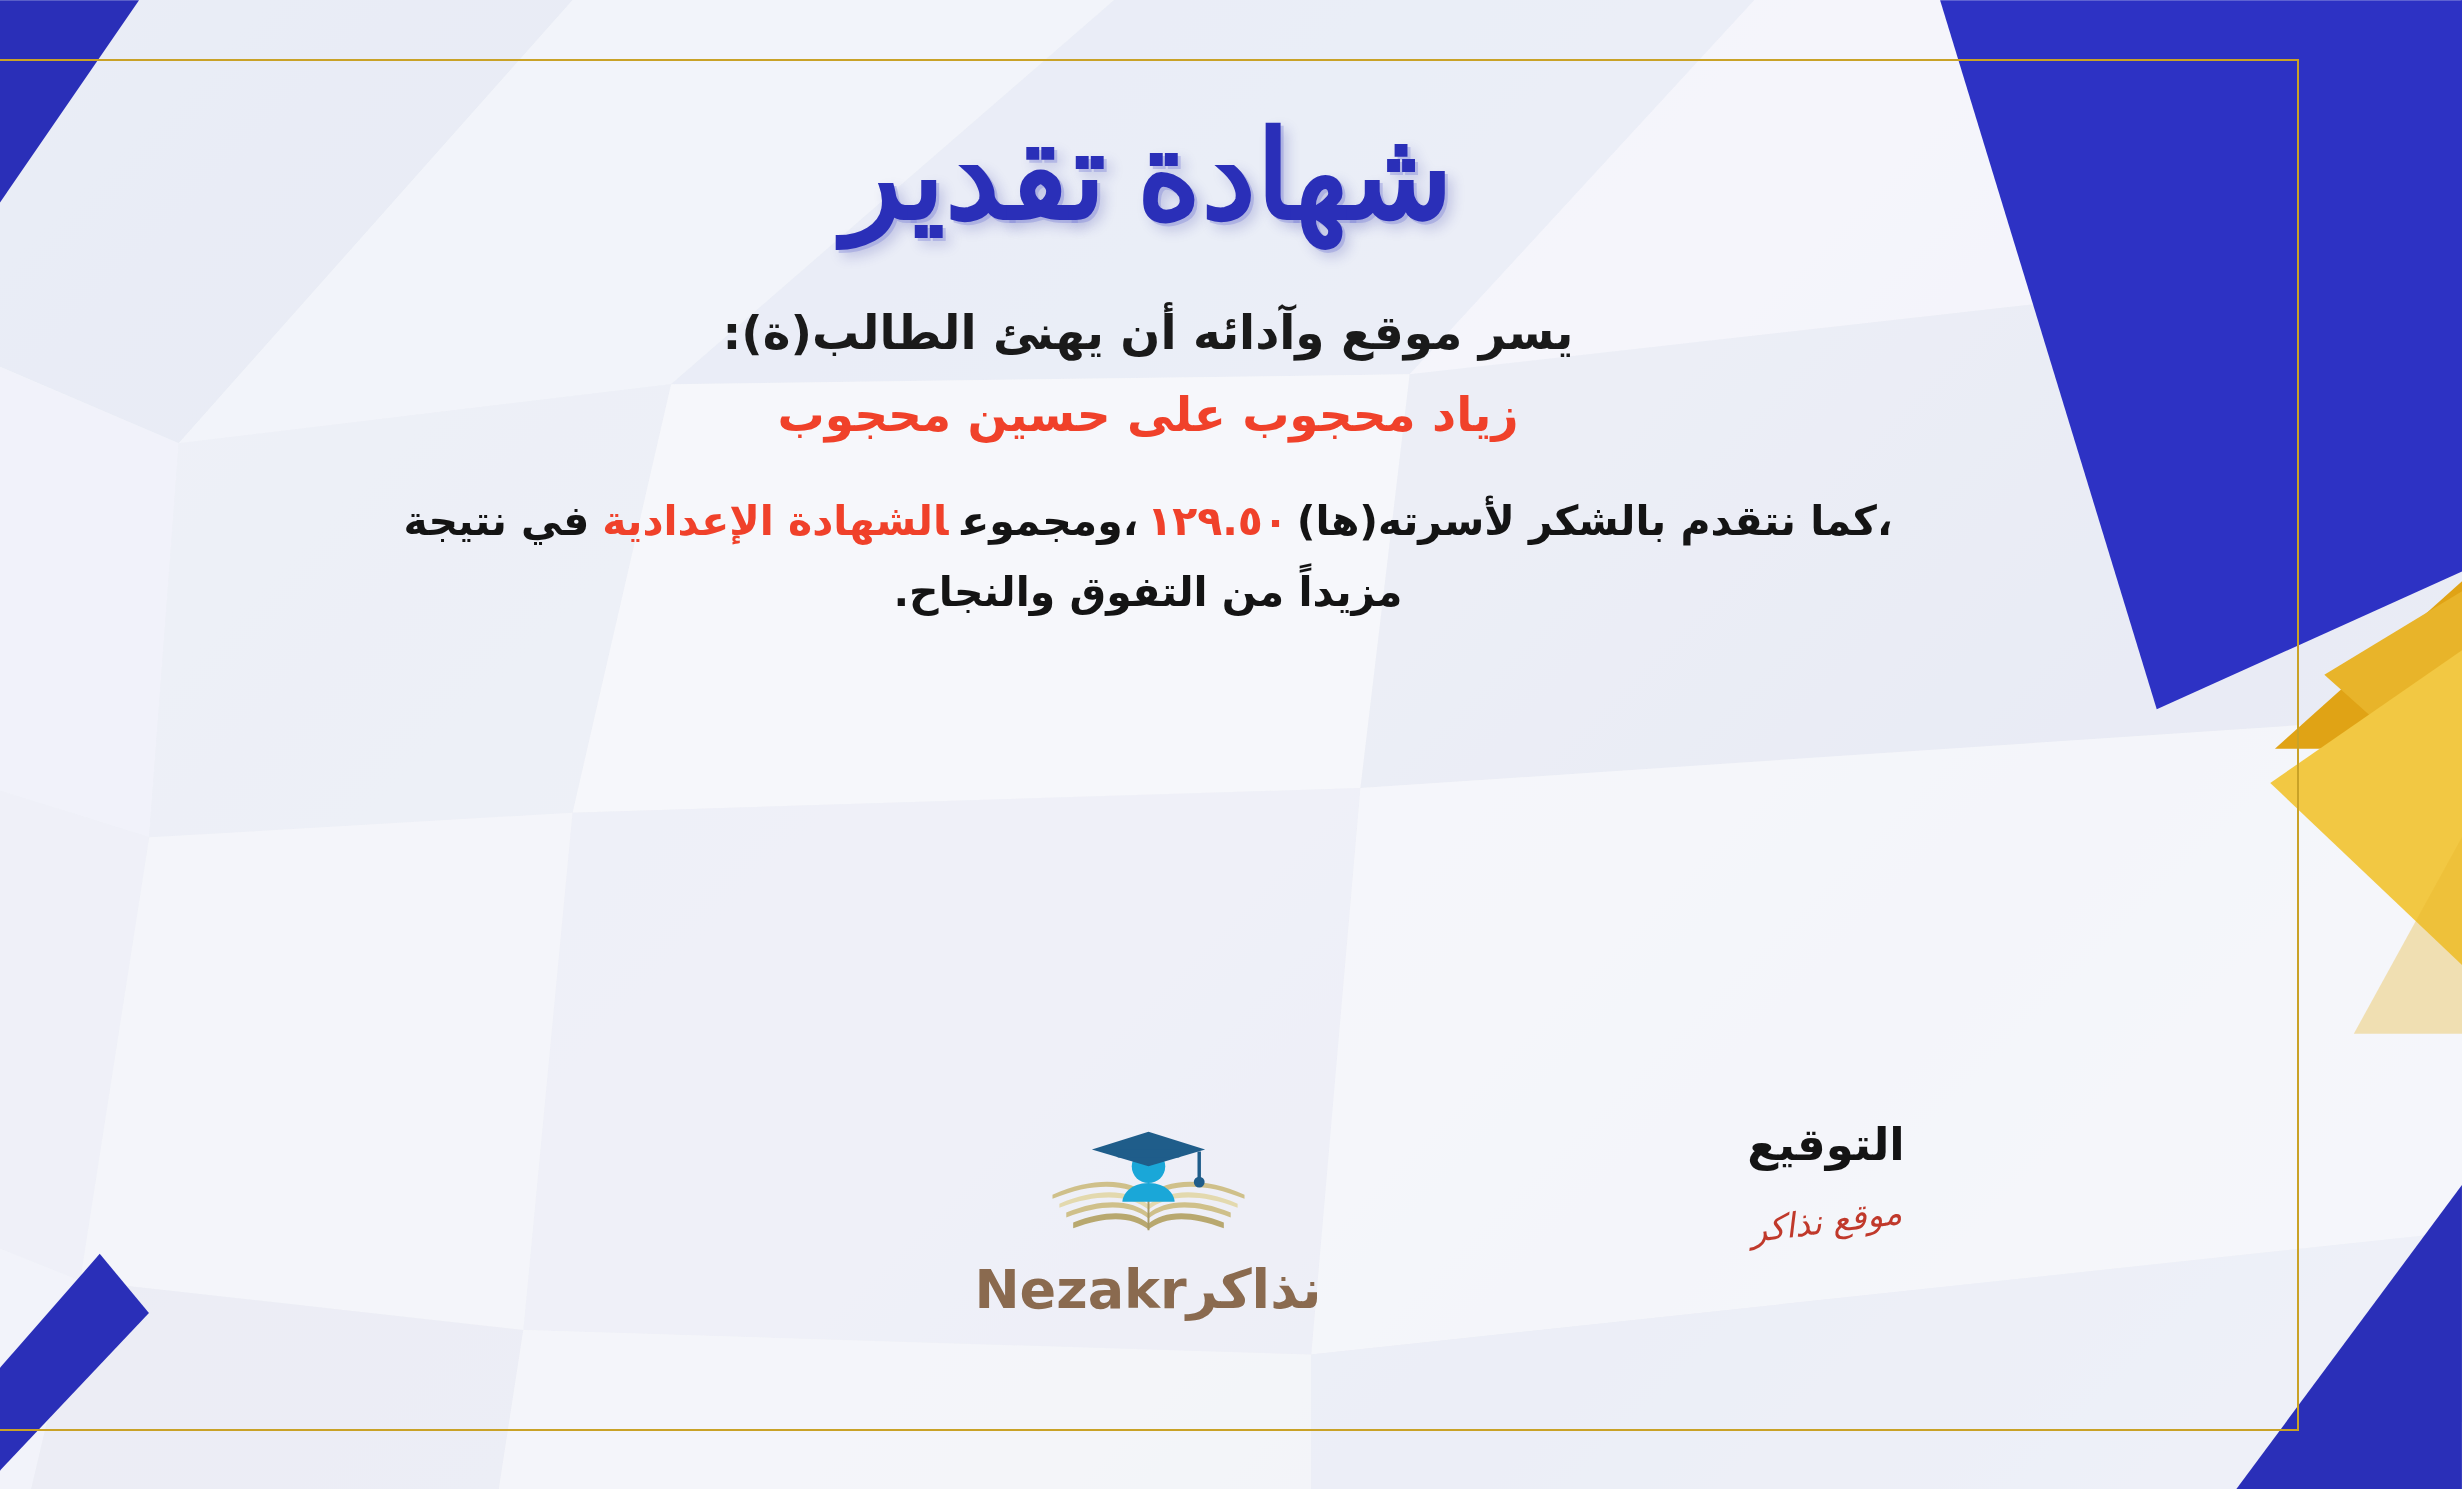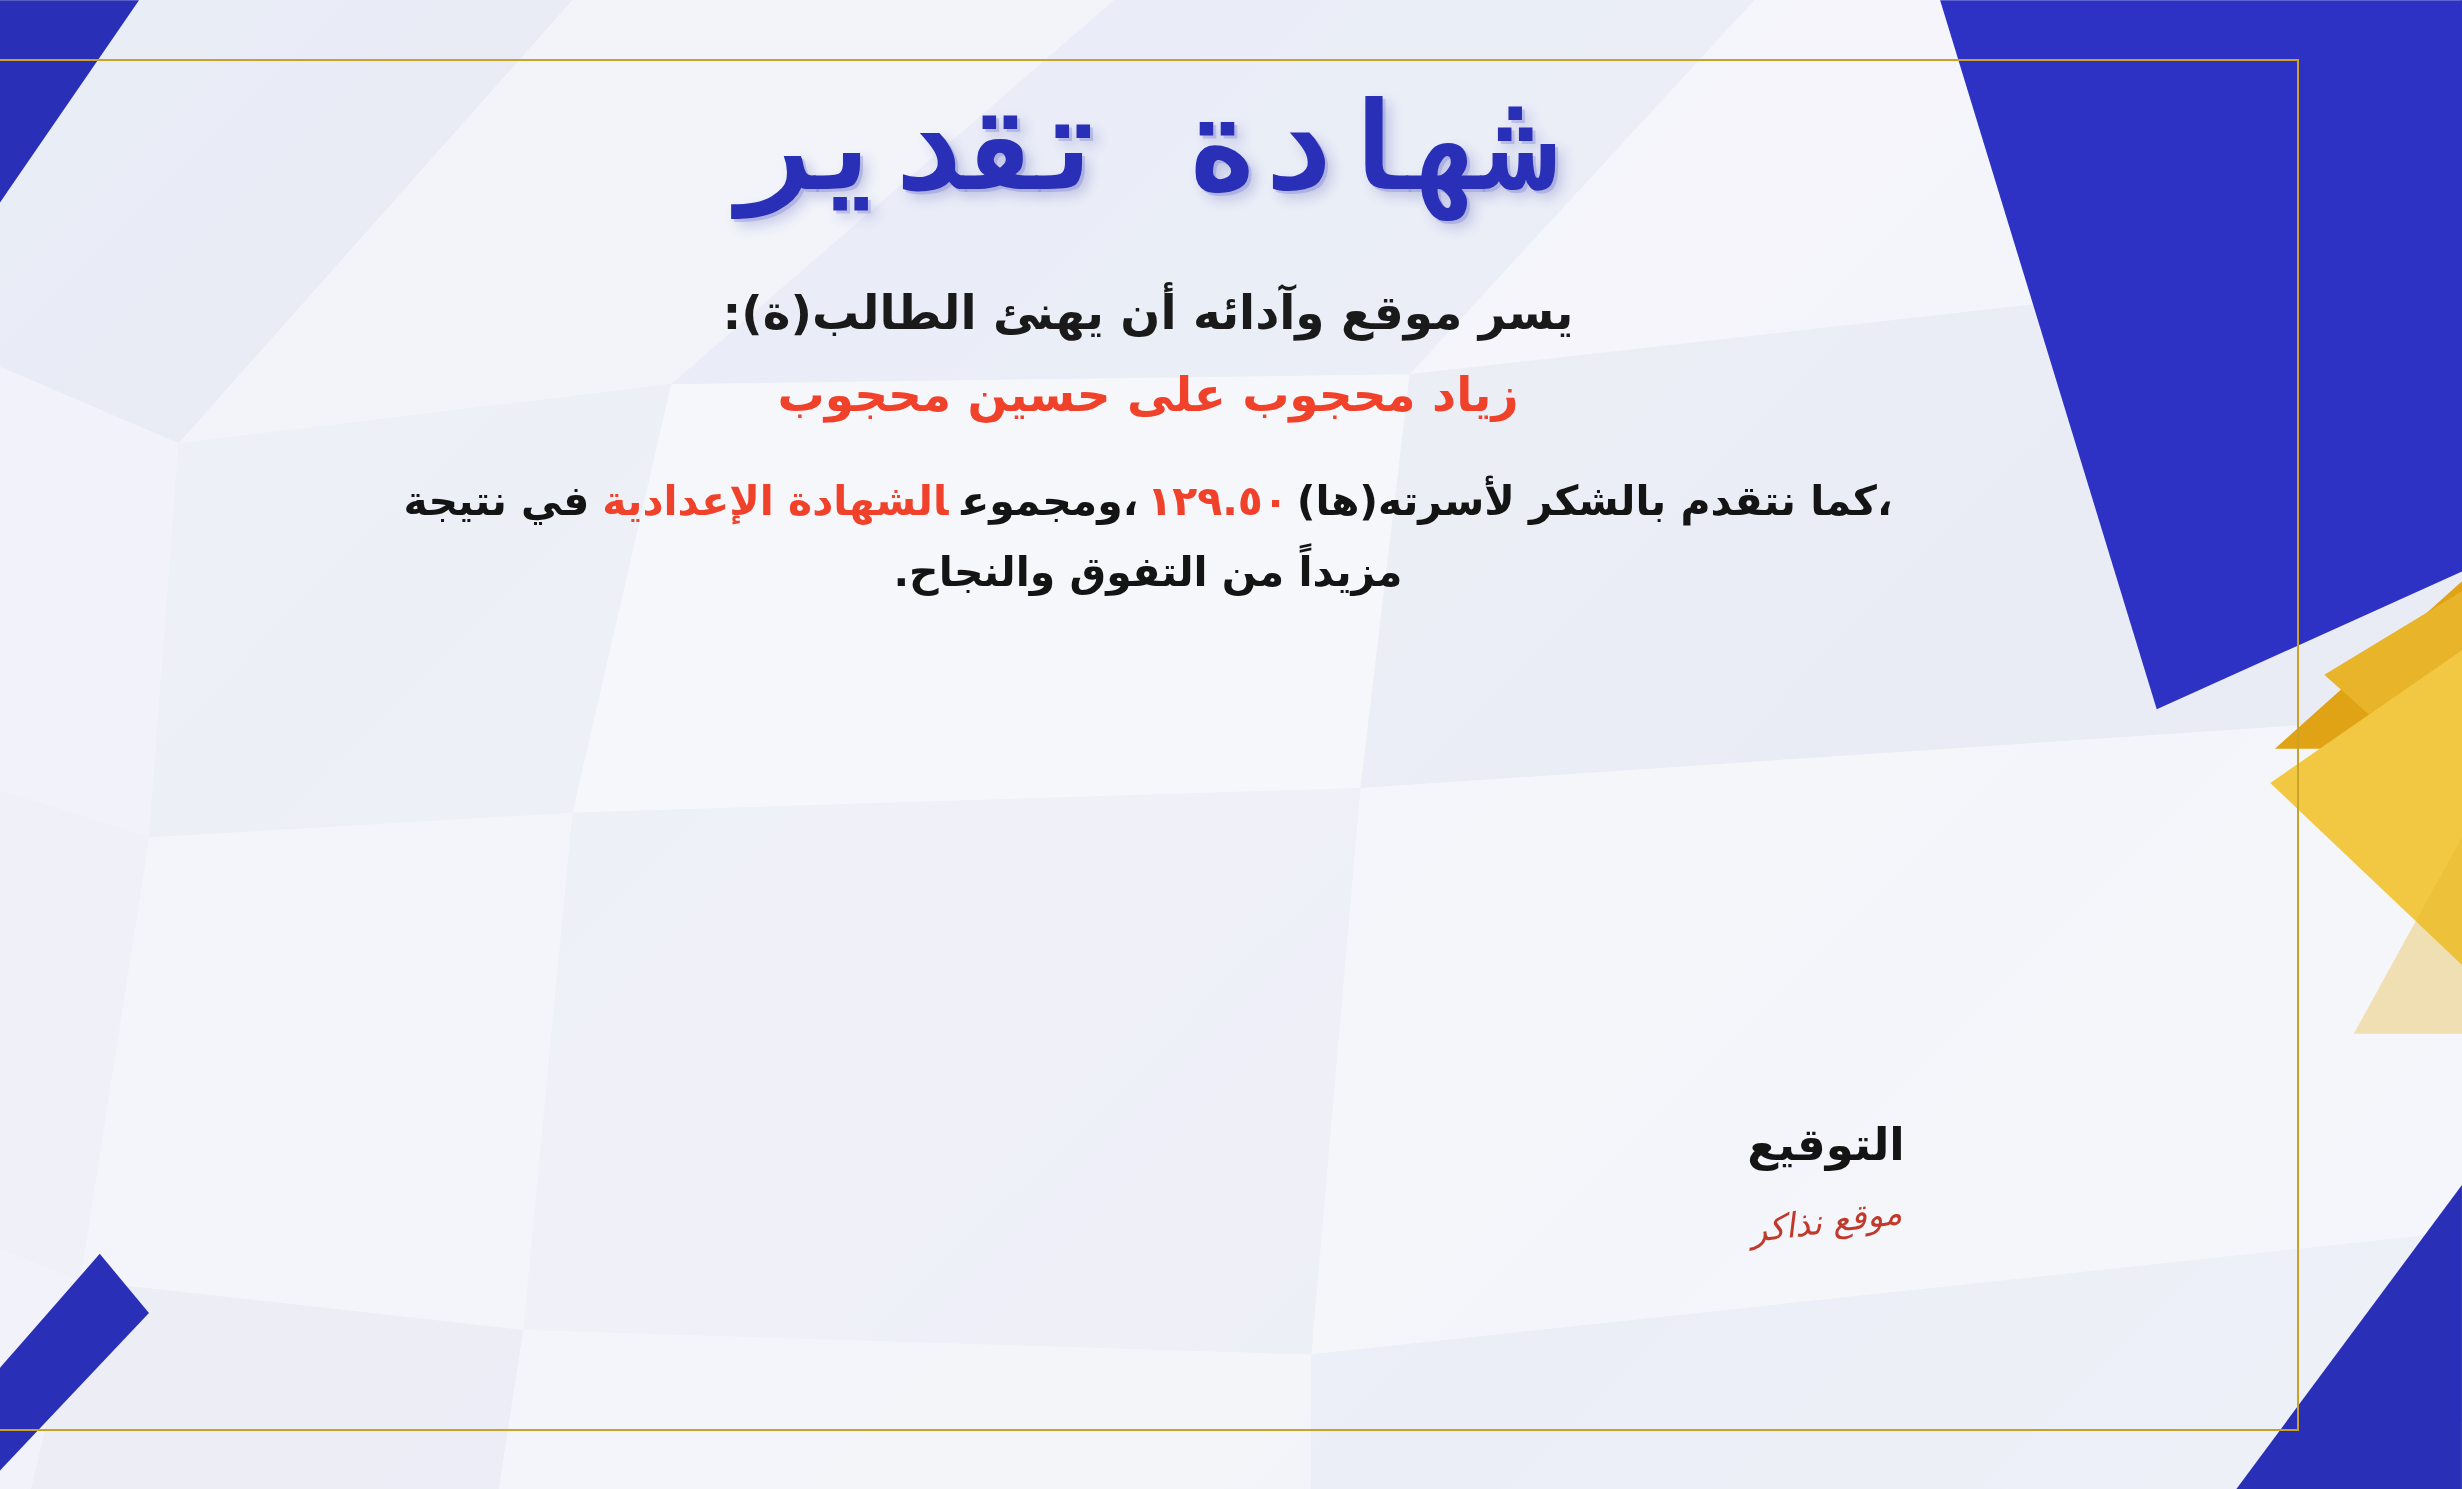--- a/index.html
+++ b/index.html
@@ -43,22 +43,22 @@
     top: 59px;
     right: 163px;
     left: 163px;
     bottom: 59px;
     box-sizing: border-box;
     padding: 29.5px 59px 19.7px 59px;
     text-align: center;
   }
 
   .title {
-    margin-top: 3px;
-    font-family: Liberation Mono, monospace;
+    margin-top: 23px;
+    font-family: Liberation Serif, serif;
     font-size: 123px;
     line-height: 1.05;
     font-weight: bold;
     color: #2a2fb8;
     letter-spacing: -3.9px;
     text-shadow:
       3px 3px 0 rgba(120,125,215,0.35),
       6.9px 6.9px 12.8px rgba(40,45,160,0.22);
   }
 
@@ -220,17 +220,40 @@
       <span class="line">مزيداً من التفوق والنجاح.</span>
     </div>
 
     <div class="footer">
 
       <div class="signature-block">
         <div class="signature-label">التوقيع</div>
         <div class="signature-script">موقع نذاكر</div>
       </div>
 
+      <div class="logo-block">
+        <svg width="212" height="128" viewBox="0 0 430 260">
+
+          <path d="M20 150 C110 110 180 120 215 150 C250 120 320 110 410 150 L410 158 C320 120 252 130 215 160 C178 130 110 120 20 158 Z" fill="#cfc08a"></path>
+          <path d="M34 168 C118 132 182 142 215 170 C248 142 312 132 396 168 L396 176 C312 144 250 152 215 180 C180 152 118 144 34 176 Z" fill="#e3d9ae"></path>
+          <path d="M48 186 C126 154 184 162 215 188 C246 162 304 154 382 186 L382 196 C304 166 248 172 215 198 C182 172 126 166 48 196 Z" fill="#cfc08a"></path>
+          <path d="M62 206 C134 178 186 184 215 208 C244 184 296 178 368 206 L368 218 C296 190 246 196 215 220 C184 196 134 190 62 218 Z" fill="#b8a86f"></path>
+
+          <path d="M215 150 L215 222" stroke="#a89a66" stroke-width="4"></path>
+
+          <circle cx="215" cy="92" r="34" fill="#1aa7d8"></circle>
+
+          <path d="M215 126 C178 126 162 150 162 164 L268 164 C268 150 252 126 215 126 Z" fill="#1aa7d8"></path>
+
+          <polygon points="215,22 330,58 215,92 100,58" fill="#1f5d8a"></polygon>
+          <rect x="150" y="58" width="130" height="16" rx="4" fill="#1f5d8a"></rect>
+          <path d="M318 62 L318 118" stroke="#1f5d8a" stroke-width="7"></path>
+          <circle cx="318" cy="124" r="11" fill="#1f5d8a"></circle>
+        </svg>
+        <div class="logo-word">
+          <span class="ar">نذاكر</span><span class="latin">Nezakr</span>
+        </div>
+      </div>
 
     </div>
   </div>
 </div>
 
 
 </body></html>

